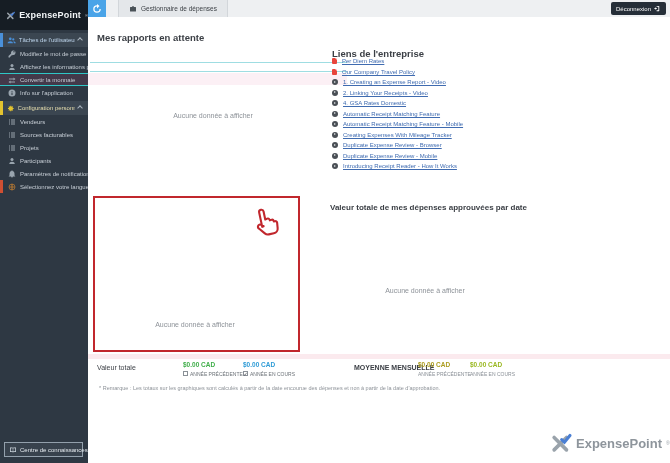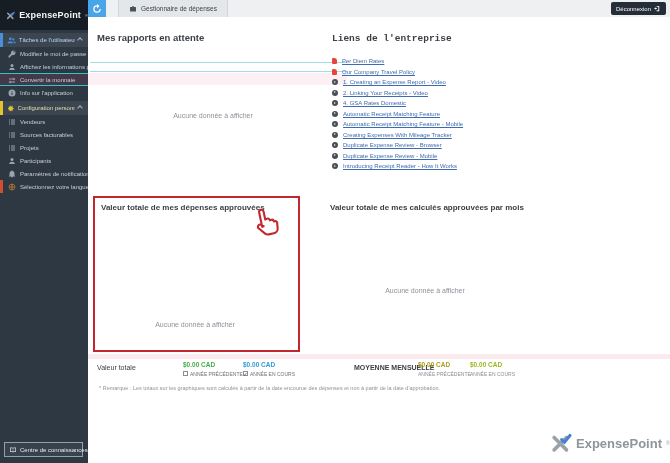--- a/index.html
+++ b/index.html
@@ -49,21 +49,21 @@
     color:#ffffff; font-size:6px; display:flex; align-items:center; gap:3px; padding:0 5px; cursor:pointer; }
   .logout-btn .ic { width:7px; height:7px; color:#ffffff; }
 
   
   .bluebar { position:absolute; left:88px; top:17px; width:582px; height:15px; background:#55a7e8;
     color:#ffffff; font-size:9px; font-weight:bold; line-height:15px; padding-left:8px; }
 
   
   .content { position:absolute; left:88px; top:32px; width:582px; height:431px; background:#ffffff; }
   .h-sec { position:absolute; font-size:9.5px; font-weight:600; color:#3b3f45; white-space:nowrap; }
-  .h1 { left:9px; top:0; } .h2 { left:244px; top:1px;font-family:Liberation Mono, monospace; }
+  .h1 { left:9px; top:0; } .h2 { left:244px; top:16px; }
   .cyan-line { position:absolute; height:1px; background:#9fdde2; left:2px; width:257px; }
   .cl1 { top:30px; } .cl2 { top:39px; }
   .pink-band { position:absolute; left:0; top:41px; width:259px; height:12px; background:#fcf0f5; }
   .empty-msg { position:absolute; font-size:7px; color:#8d9298; text-align:center; width:150px; }
   .em1 { left:50px; top:80px; }
   .em2 { left:32px; top:289px; }
   .em3 { left:262px; top:255px; }
 
   
   .links { position:absolute; left:244px; top:24px; }
@@ -323,30 +323,29 @@
           <span class="vid-ic"></span>
           <span class="link-label">Duplicate Expense Review - Mobile</span>
         </div>
       <div class="link-row">
           <span class="vid-ic"></span>
           <span class="link-label">Introducing Receipt Reader - How It Works</span>
         </div>
     </div>
 
     <div class="red-box"></div>
-    <div class="chart-title ct1" style="left:13px;top:171px;">Valeur totale de mes dépenses approuvées</div>
     <div class="empty-msg em2">Aucune donnée à afficher</div>
 
     <div class="hand">
       <svg viewBox="0 0 24 24">
         <path d="M9 14 L9 4.2 a1.5 1.5 0 0 1 3 0 V9.6 l1.4-.3 a1.2 1.2 0 0 1 1.4 1 l.1.5 1.2-.1 a1.1 1.1 0 0 1 1.2.9 l0 .4 1 .1 a1.1 1.1 0 0 1 1 1.2 l-.4 3.6 a3.2 3.2 0 0 1-3.2 2.9 h-3.4 a3.2 3.2 0 0 1-2.5-1.2 l-3.2-4 a1.4 1.4 0 0 1 2-2 l1.4 1.2 Z" fill="#ffffff" stroke="#c1272d" stroke-width="1.4" stroke-linejoin="round"></path>
       </svg>
     </div>
 
-    <div class="chart-title ct2">Valeur totale de mes calculés approuvées par mois</div>
+    <div class="chart-title ct2">Valeur totale de mes dépenses approuvées par date</div>
     <div class="empty-msg em3">Aucune donnée à afficher</div>
 
     <div class="pink-band2"></div>
 
     <div class="total-label">Valeur totale</div>
 
     <div class="money-group mg-green">
       <div class="money-val">$0.00 CAD</div>
       <div class="money-sub">
         <span class="cbx"></span>

